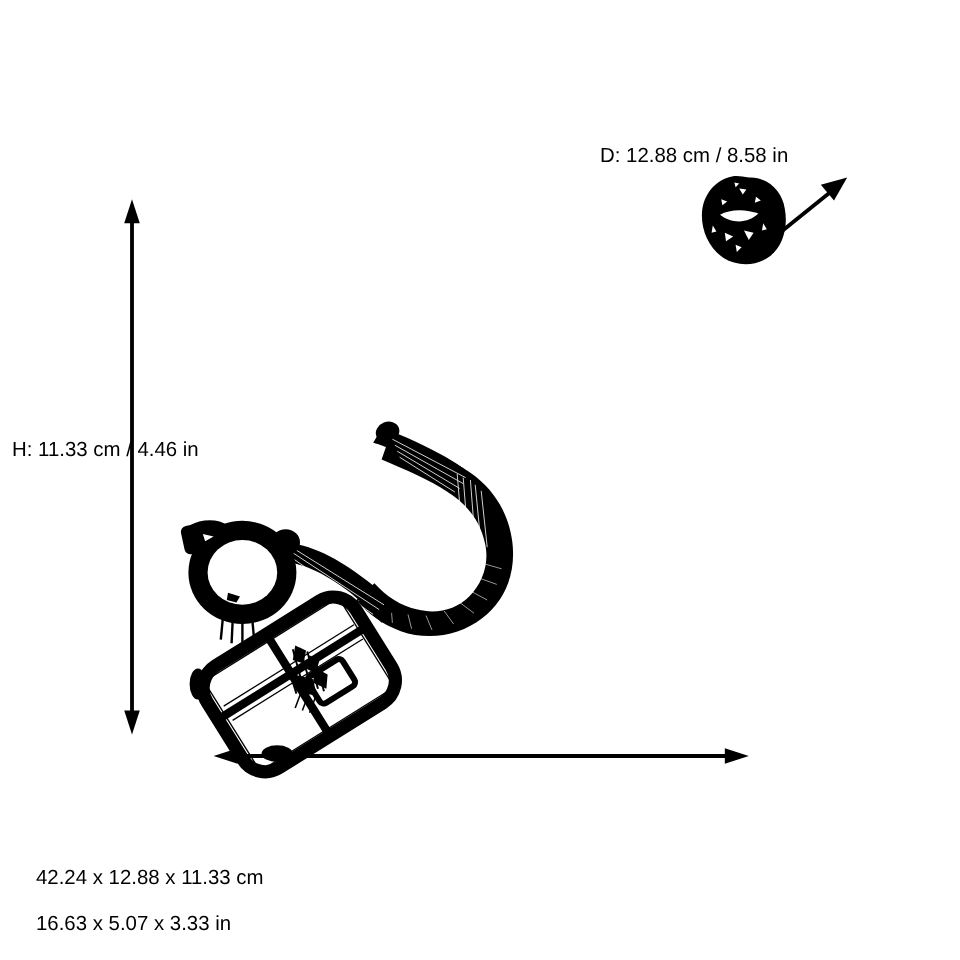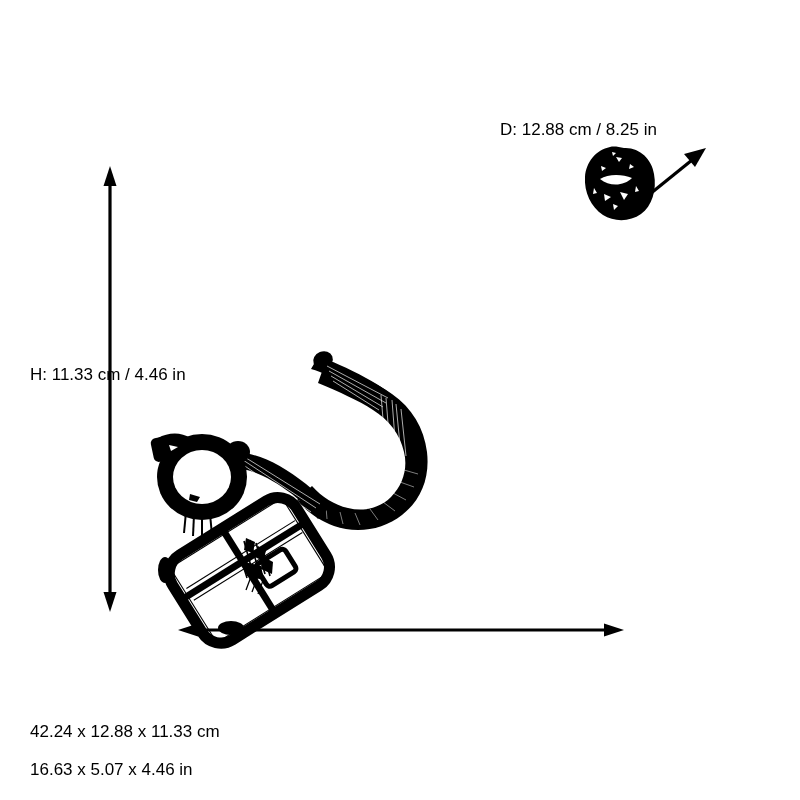--- a/index.html
+++ b/index.html
@@ -16,21 +16,21 @@
     overflow: hidden;
   }
   .dim-label {
     position: absolute;
     color: #000000;
     font-size: 17px;
     line-height: 20px;
     white-space: nowrap;
     font-family: "Liberation Sans", sans-serif;
   }
-  #label-height { left: 30px;  top: 365px; }
+  #label-height { left: 10px;  top: 365px; }
   #label-width  { left: 188px; top: 657px; }
   #label-depth  { left: 500px; top: 120px; }
 
   .summary-line {
     position: absolute;
     left: 30px;
     color: #000000;
     font-size: 17px;
     line-height: 20px;
     white-space: nowrap;
@@ -212,19 +212,19 @@
       </g>
 
       <ellipse cx="231" cy="628" rx="13" ry="7" fill="#000"></ellipse>
       <ellipse cx="165" cy="570" rx="7" ry="13" fill="#000"></ellipse>
     </g>
   </svg>
 
   <div class="dim-label" id="label-height">H: 11.33 cm / 4.46 in</div>
 
 
-  <div class="dim-label" id="label-depth">D: 12.88 cm / 8.25 in</div>
+  <div class="dim-label" id="label-depth">D: 12.88 cm / 8.58 in</div>
 
   <div class="summary-line" id="summary-cm">42.24 x 12.88 x 11.33 cm</div>
 
-  <div class="summary-line" id="summary-in">16.63 x 5.07 x 4.46 in</div>
+  <div class="summary-line" id="summary-in">16.63 x 5.07 x 3.33 in</div>
 
 </div>
 
 </body></html>

